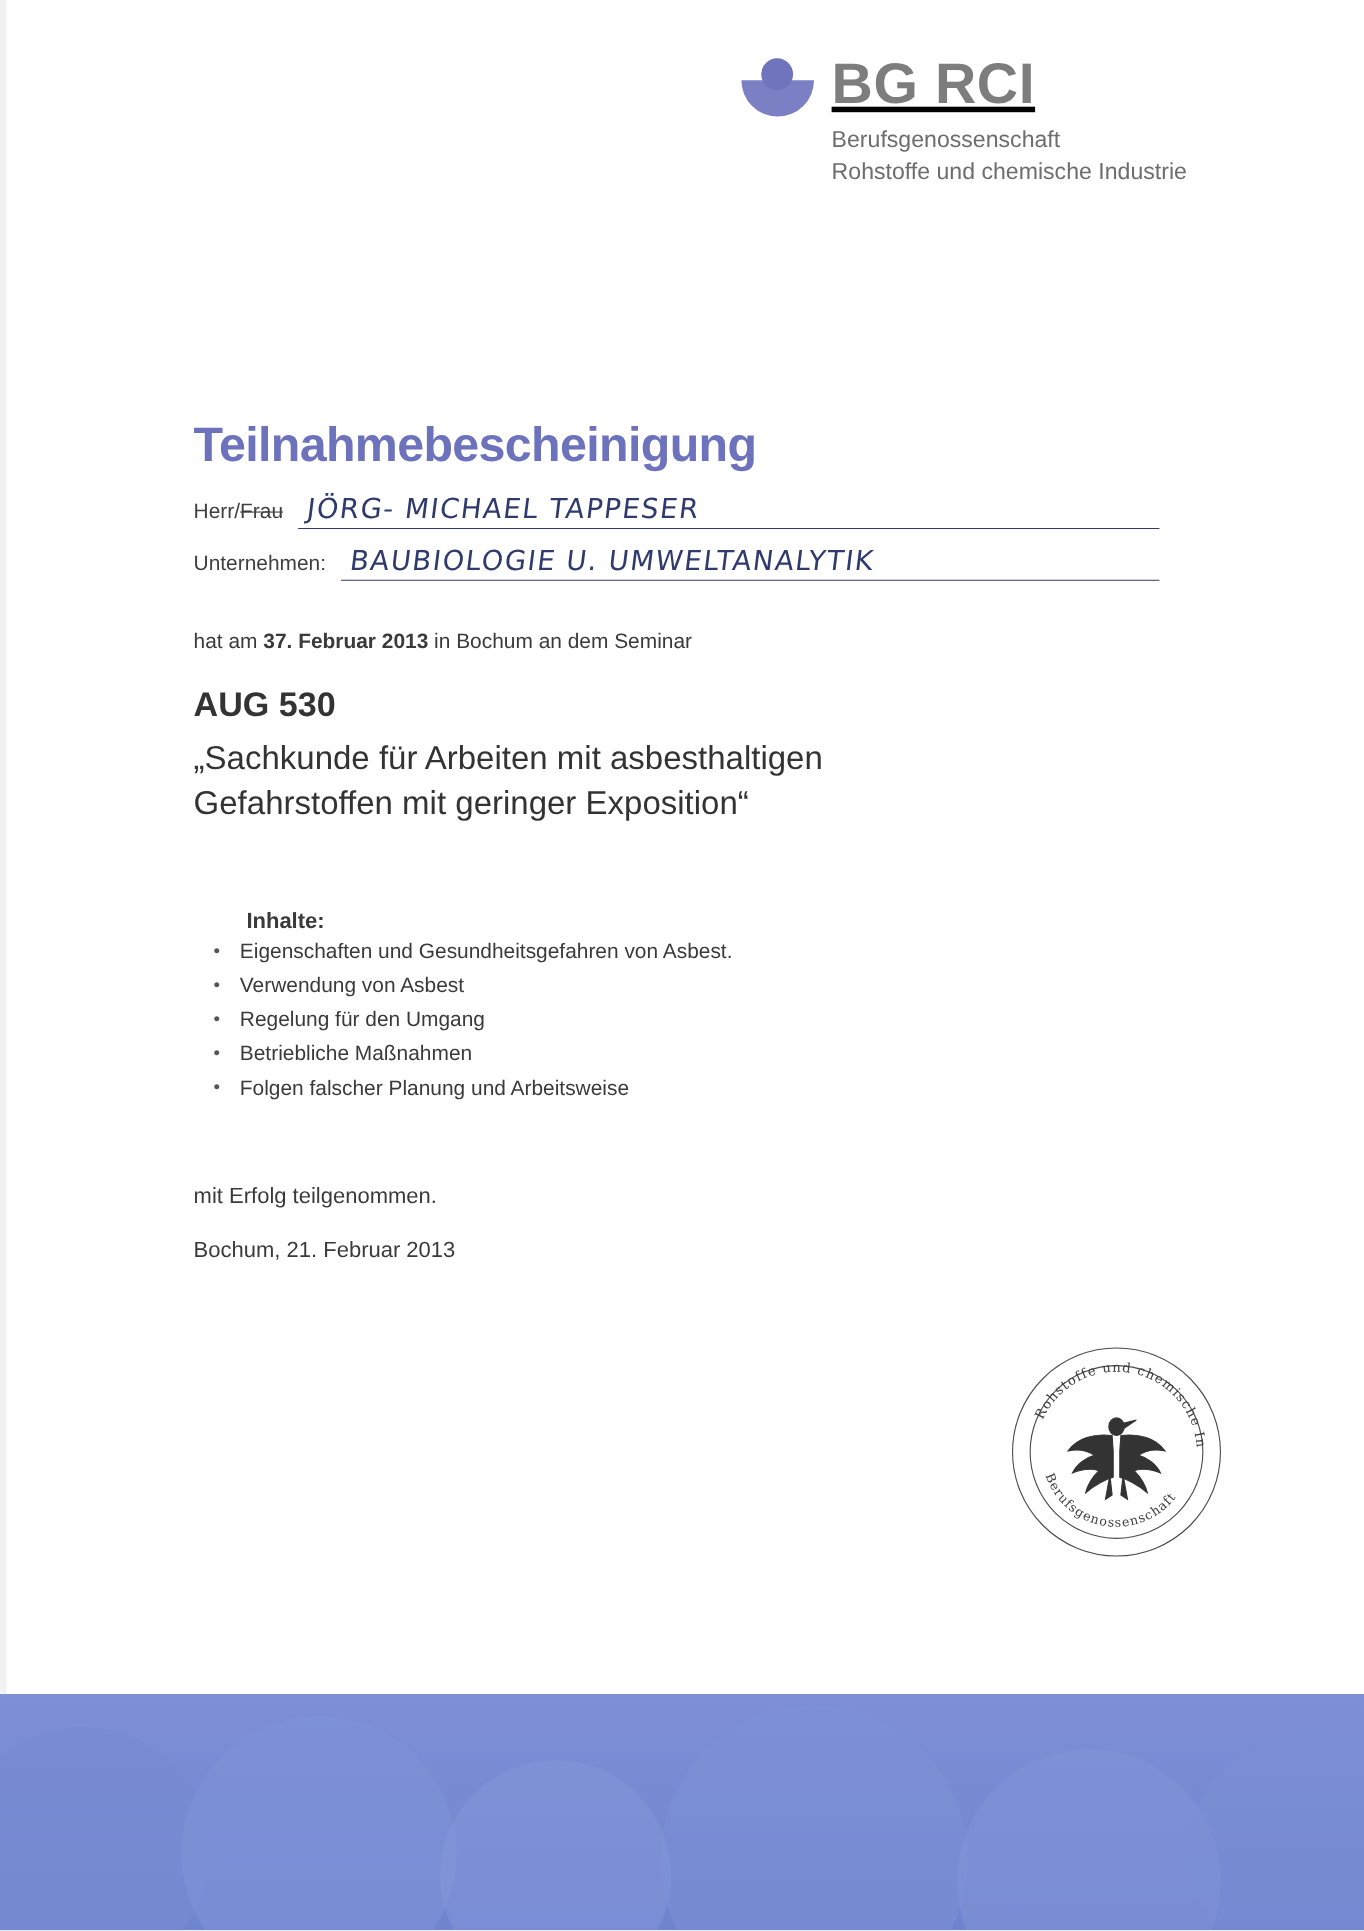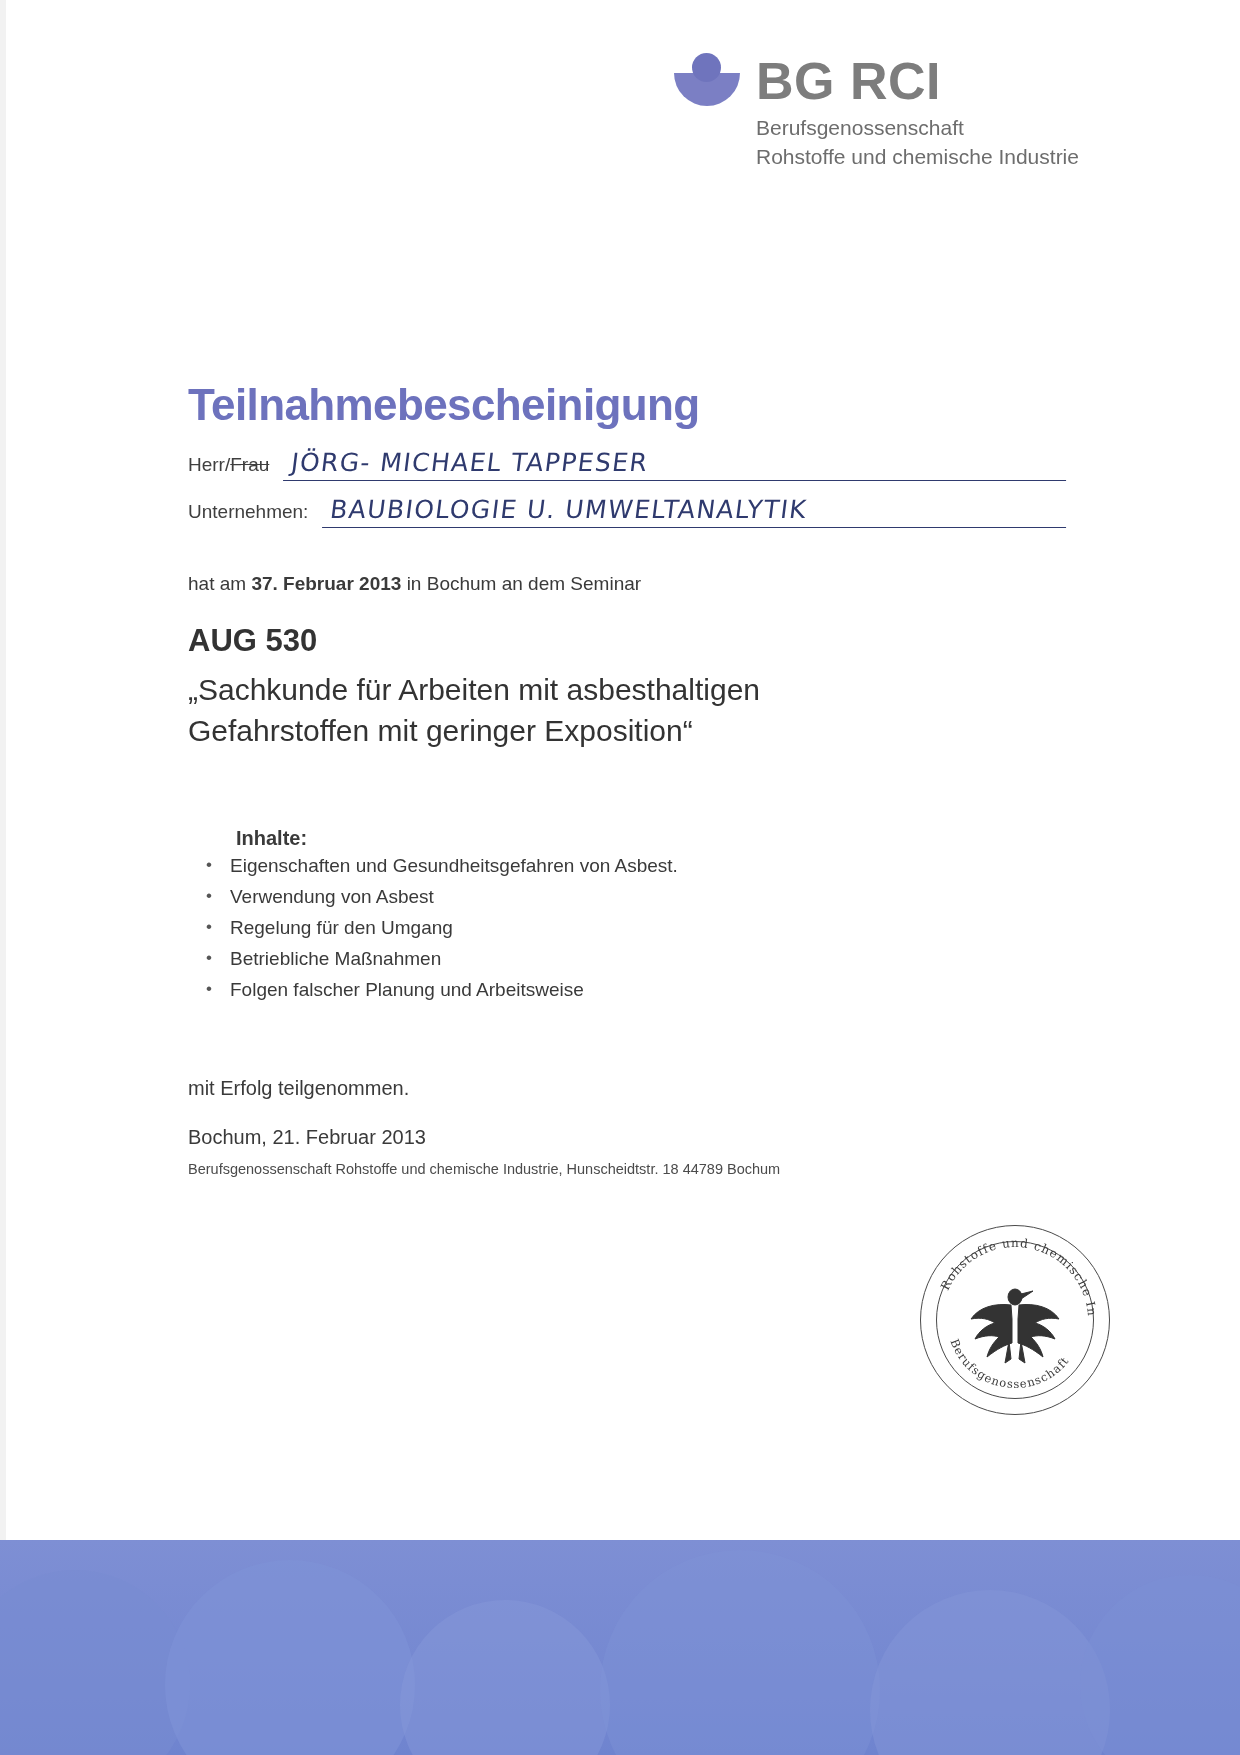--- a/index.html
+++ b/index.html
@@ -20,21 +20,22 @@
 
   
   .logo-block {
     position: absolute;
     left: 670px;
     top: 45px;
     width: 520px;
   }
   .logo-row {
     display: flex;
-    align-items: flex-end;
+    align-items: center;
+    text-decoration: underline;
   }
   .logo-mark {
     position: relative;
     width: 78px;
     height: 62px;
     flex: 0 0 78px;
     margin-top: 2px;
   }
   .logo-mark .bowl {
     position: absolute;
@@ -67,21 +68,21 @@
     margin-top: 4px;
     color: #6d6d6d;
     font-size: 21px;
     line-height: 29px;
     font-weight: 400;
   }
 
   
   .content {
     position: absolute;
-    left: 188px;
+    left: 176px;
     top: 380px;
     width: 880px;
     color: #3a3a3a;
   }
   .doc-title {
     font-size: 44px;
     font-weight: bold;
     color: #6d72bd;
     letter-spacing: -0.6px;
     margin: 0 0 18px 0;
@@ -298,21 +299,20 @@
       <li>Verwendung von Asbest</li>
       <li>Regelung für den Umgang</li>
       <li>Betriebliche Maßnahmen</li>
       <li>Folgen falscher Planung und Arbeitsweise</li>
     </ul>
 
     <div class="success">mit Erfolg teilgenommen.</div>
     <div class="place-date">Bochum, 21. Februar 2013</div>
 
 
-    <div class="footer-line">Berufsgenossenschaft Rohstoffe und chemische Industrie, Hunscheidtstr. 18  44789 Bochum</div>
   </div>
 
   <div class="seal">
     <div class="ring-outer"></div>
     <div class="ring-inner"></div>
     <svg class="seal-text" viewBox="0 0 190 190">
       <defs>
         <path id="arcTop" d="M 22 95 A 73 73 0 0 1 168 95"></path>
         <path id="arcBottom" d="M 27 95 A 68 68 0 0 0 163 95"></path>
       </defs>

